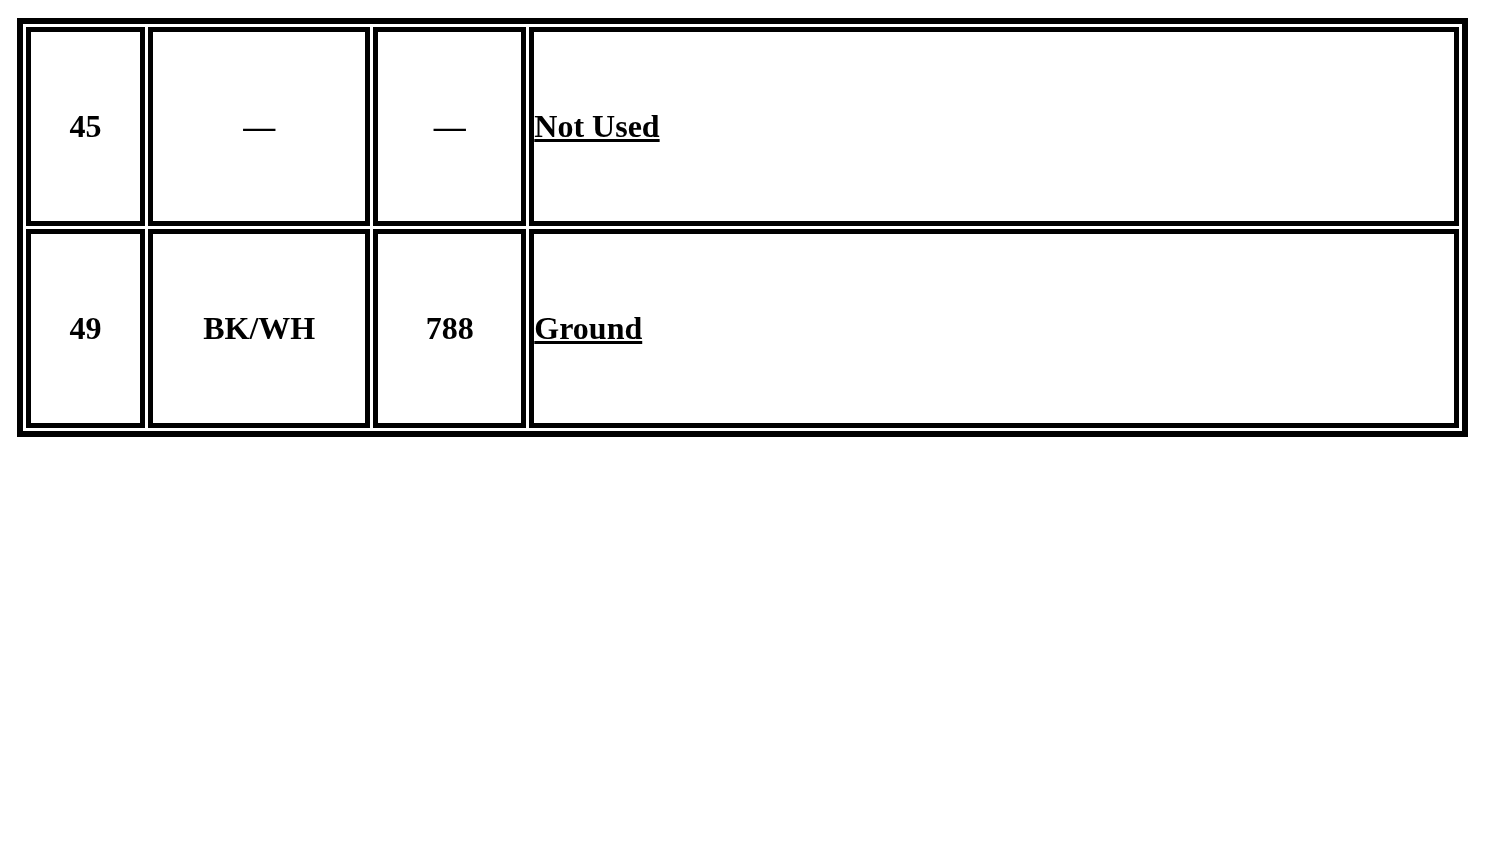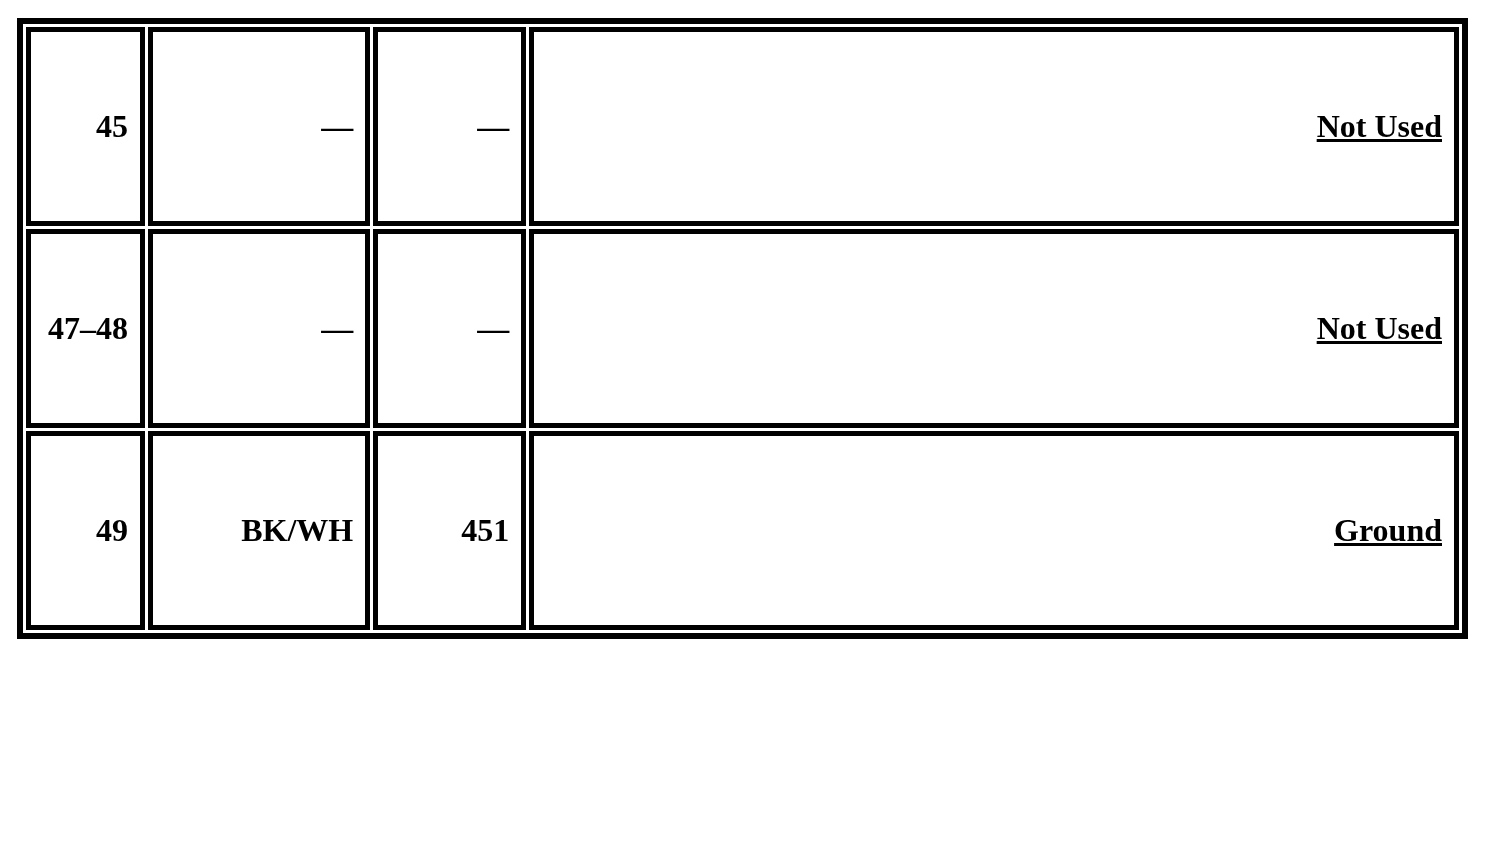--- a/index.html
+++ b/index.html
@@ -22,53 +22,46 @@
     border: 6px solid #000000;
     table-layout: fixed;
     width: 1451px;
     background: #ffffff;
   }
   table.pinout td {
     box-sizing: border-box;
     border: 5px solid #000000;
     background: #ffffff;
     height: 199px;
-    padding: 12px;
+    padding: 0;
     vertical-align: middle;
     font-family: "Liberation Serif", serif;
     font-weight: bold;
     font-size: 32px;
     line-height: 1.15;
     color: #000000;
-    text-align: right;
   }
   td.col-pin        { width: 119px; text-align: center; }
   td.col-wire       { width: 222px; text-align: center; }
   td.col-circuit    { width: 153px; text-align: center; }
   td.col-desc       { width: 929px; text-align: left; padding-left: 3px; text-decoration: underline; }
 </style>
 </head>
 <body>
 
 <div class="table-wrap">
   <table class="pinout">
     <tbody>
       <tr>
         <td class="col-pin">45</td>
         <td class="col-wire">—</td>
         <td class="col-circuit">—</td>
         <td class="col-desc">Not Used</td>
       </tr>
       <tr>
-        <td class="col-pin">47–48</td>
-        <td class="col-wire">—</td>
-        <td class="col-circuit">—</td>
-        <td class="col-desc">Not Used</td>
-      </tr>
-      <tr>
         <td class="col-pin">49</td>
         <td class="col-wire">BK/WH</td>
-        <td class="col-circuit">451</td>
+        <td class="col-circuit">788</td>
         <td class="col-desc">Ground</td>
       </tr>
     </tbody>
   </table>
 </div>
 
 </body></html>

